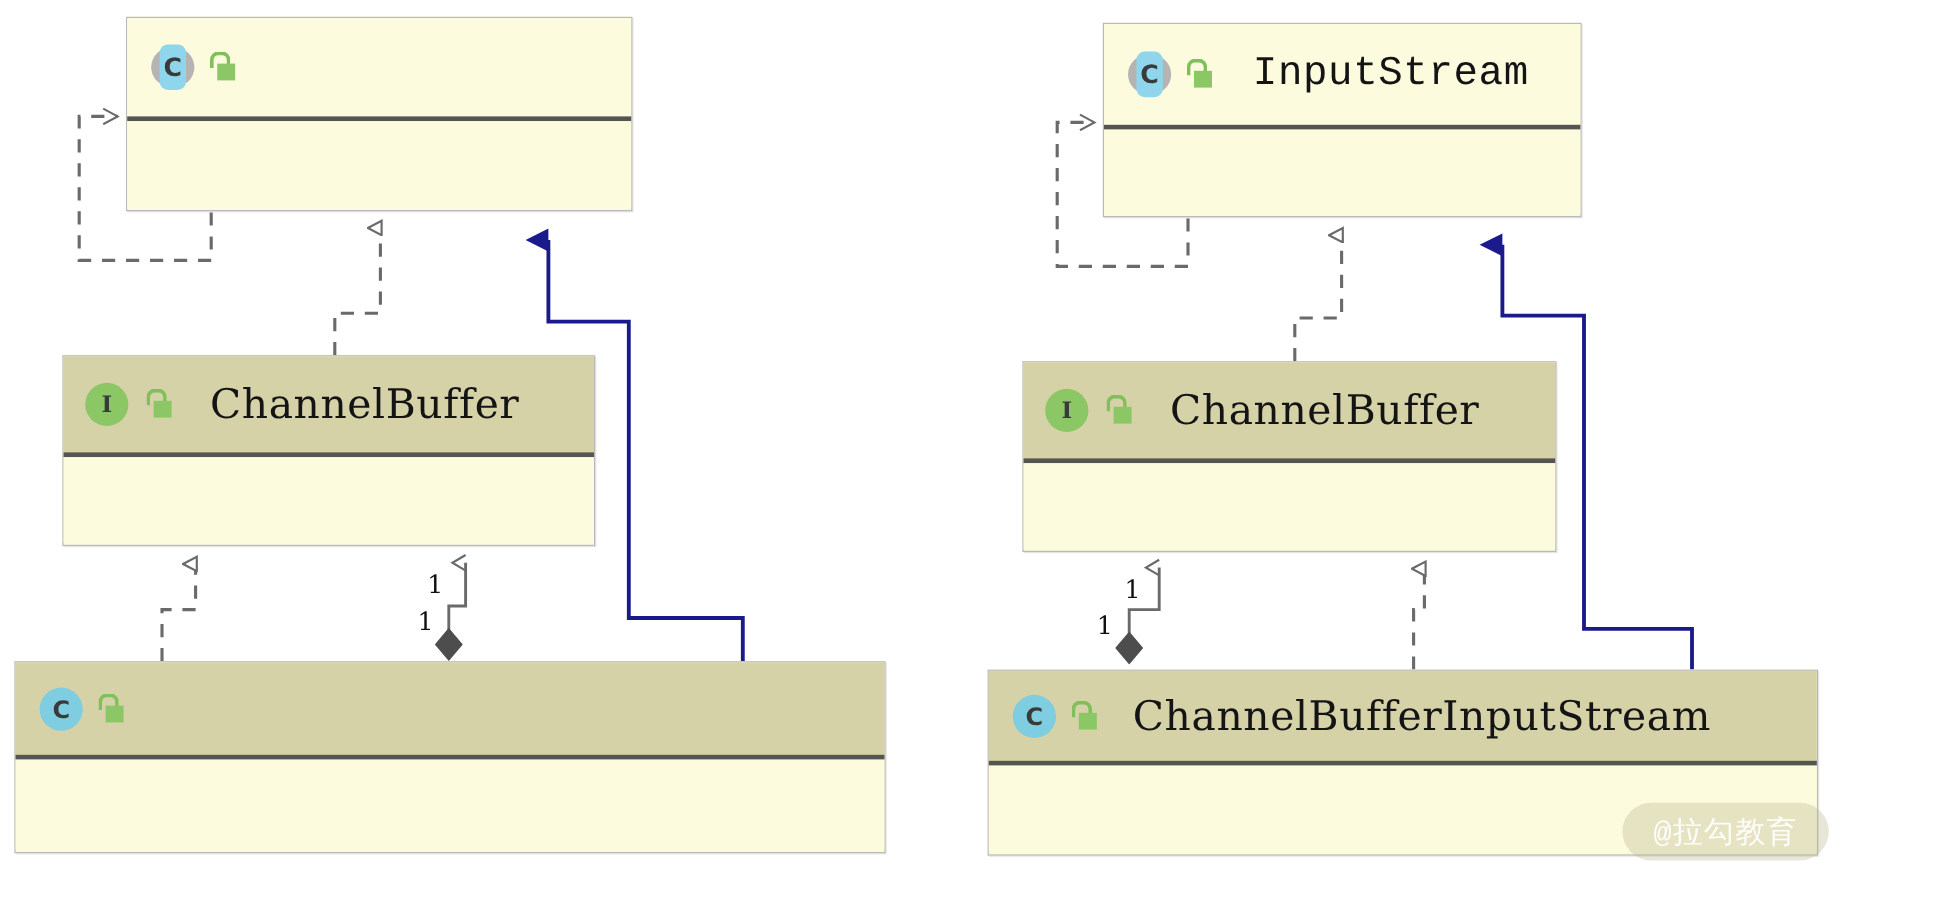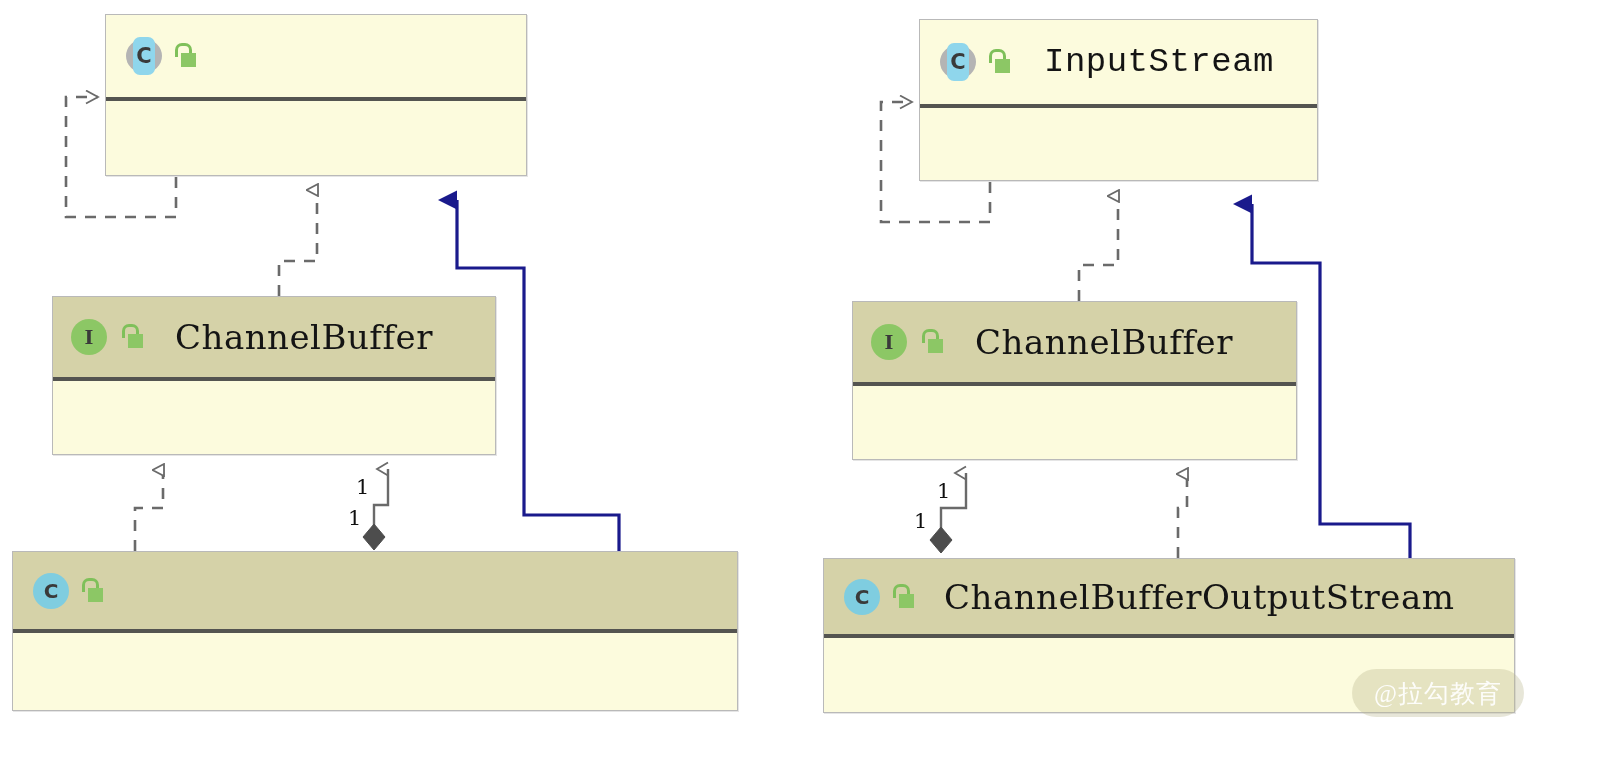--- a/index.html
+++ b/index.html
@@ -168,21 +168,21 @@
 
   
   #watermark {
     position: absolute;
     display: flex;
     align-items: center;
     justify-content: center;
     border-radius: 26px;
     background: rgba(185,182,140,0.34);
     color: rgba(255,255,255,0.92);
-    font-family: Liberation Serif, serif;
+    font-family: Liberation Mono, monospace;
     font-size: 25px;
     letter-spacing: 1px;
     white-space: nowrap;
   }
 </style>
 </head>
 <body>
 
 <div id="canvas">
 
@@ -328,20 +328,20 @@
   <div class="node khaki" style="left:823px; top:558px; width:692px; height:155px;">
     <div class="hdr" style="height:79px; padding-left:18px;">
       <span class="ico ico-class">
         <span class="disc"></span>
         <span class="glyph">C</span>
       </span>
       <span class="ico ico-lock" style="margin-left:8px;">
         <span class="shackle"></span>
           <span class="bodybox"></span>
       </span>
-      <span class="title" style="margin-left:28px; font-size:34px;">ChannelBufferOutputStream</span>
+      <span class="title" style="margin-left:28px; font-size:34px;">ChannelBufferInputStream</span>
     </div>
     <div class="body" style="height:72px;"></div>
   </div>
 
   <div id="watermark" style="left:1352px; top:669px; width:172px; height:48px;">@拉勾教育</div>
 
 </div>
 
 </body></html>

